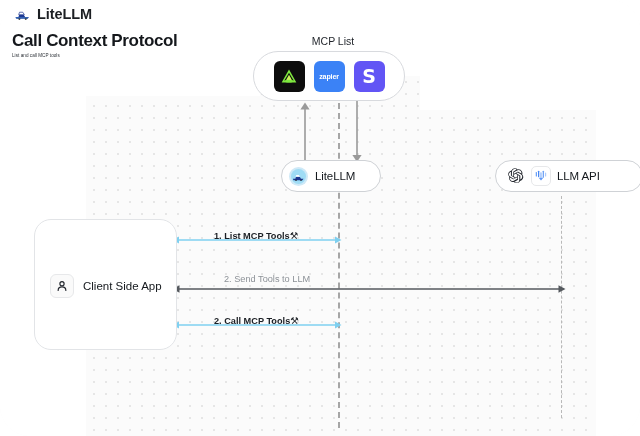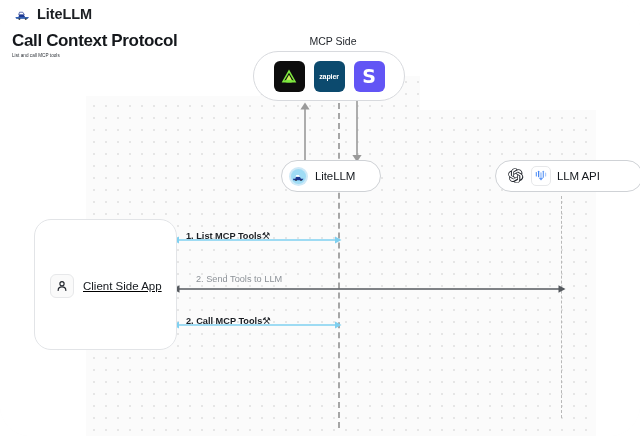--- a/index.html
+++ b/index.html
@@ -173,21 +173,21 @@
     width: 31px;
     height: 31px;
     border-radius: 6px;
     display: flex;
     align-items: center;
     justify-content: center;
     box-sizing: border-box;
     overflow: hidden;
   }
   .tile-anthropic { background: #0d0d0d; }
-  .tile-zapier    { background: #0c4a6e; }
+  .tile-zapier    { background: #3b82f6; }
   .tile-slack     { background: #6255f5; }
   .tile-zapier .ztxt {
     color: #ffffff;
     font-size: 7.2px;
     font-weight: 700;
     letter-spacing: -0.2px;
   }
   .tile-slack .stxt {
     color: #ffffff;
     font-size: 19px;
@@ -263,21 +263,20 @@
     box-sizing: border-box;
     z-index: 20;
   }
   .client-inner {
     position: absolute;
     left: 15px;
     top: 54px;
     display: flex;
     align-items: center;
     gap: 9px;
-    text-decoration: underline;
   }
   .client-icon {
     width: 24px; height: 24px;
     border-radius: 6px;
     background: #fafafa;
     border: 1px solid #e7e8ea;
     display: flex; align-items: center; justify-content: center;
     box-sizing: border-box;
   }
   .client-label {
@@ -287,20 +286,21 @@
   }
 
   
   .msg { position: absolute; z-index: 10; }
   .msg-label {
     position: absolute;
     font-size: 9.2px;
     font-weight: 600;
     white-space: nowrap;
     z-index: 12;
+    margin-left: 28px;
   }
   .msg-label .tool-emoji {
     font-family: "DejaVu Sans", sans-serif;
     font-size: 9.5px;
   }
   .label-blue { color: #1b1f24; }
   .label-gray { color: #8c9197; font-weight: 500; }
 </style>
 </head>
 <body>
@@ -326,21 +326,21 @@
       <span class="brand-name">LiteLLM</span>
     </div>
   </div>
 
   <div class="page-title">Call Context Protocol</div>
   <div class="page-sub">List and call MCP tools</div>
 
   <div class="lifeline lifeline-litellm"></div>
   <div class="lifeline lifeline-llm"></div>
 
-  <div class="mcp-title">MCP Side</div>
+  <div class="mcp-title">MCP List</div>
 
   <div class="mcp-card">
     <div class="tool-tile tile-anthropic">
       <svg width="22" height="22" viewBox="0 0 24 24">
         <path d="M12 5 L20 19 L4 19 Z" fill="#7ee83f"></path>
         <path d="M12 8.5 L17 17 L7 17 Z" fill="#0d0d0d"></path>
         <path d="M12 10.5 L15.6 17.2 L8.4 17.2 Z" fill="#cdf25a"></path>
         <ellipse cx="12" cy="17.6" rx="4.4" ry="1.5" fill="#7ee83f"></ellipse>
       </svg>
     </div>

